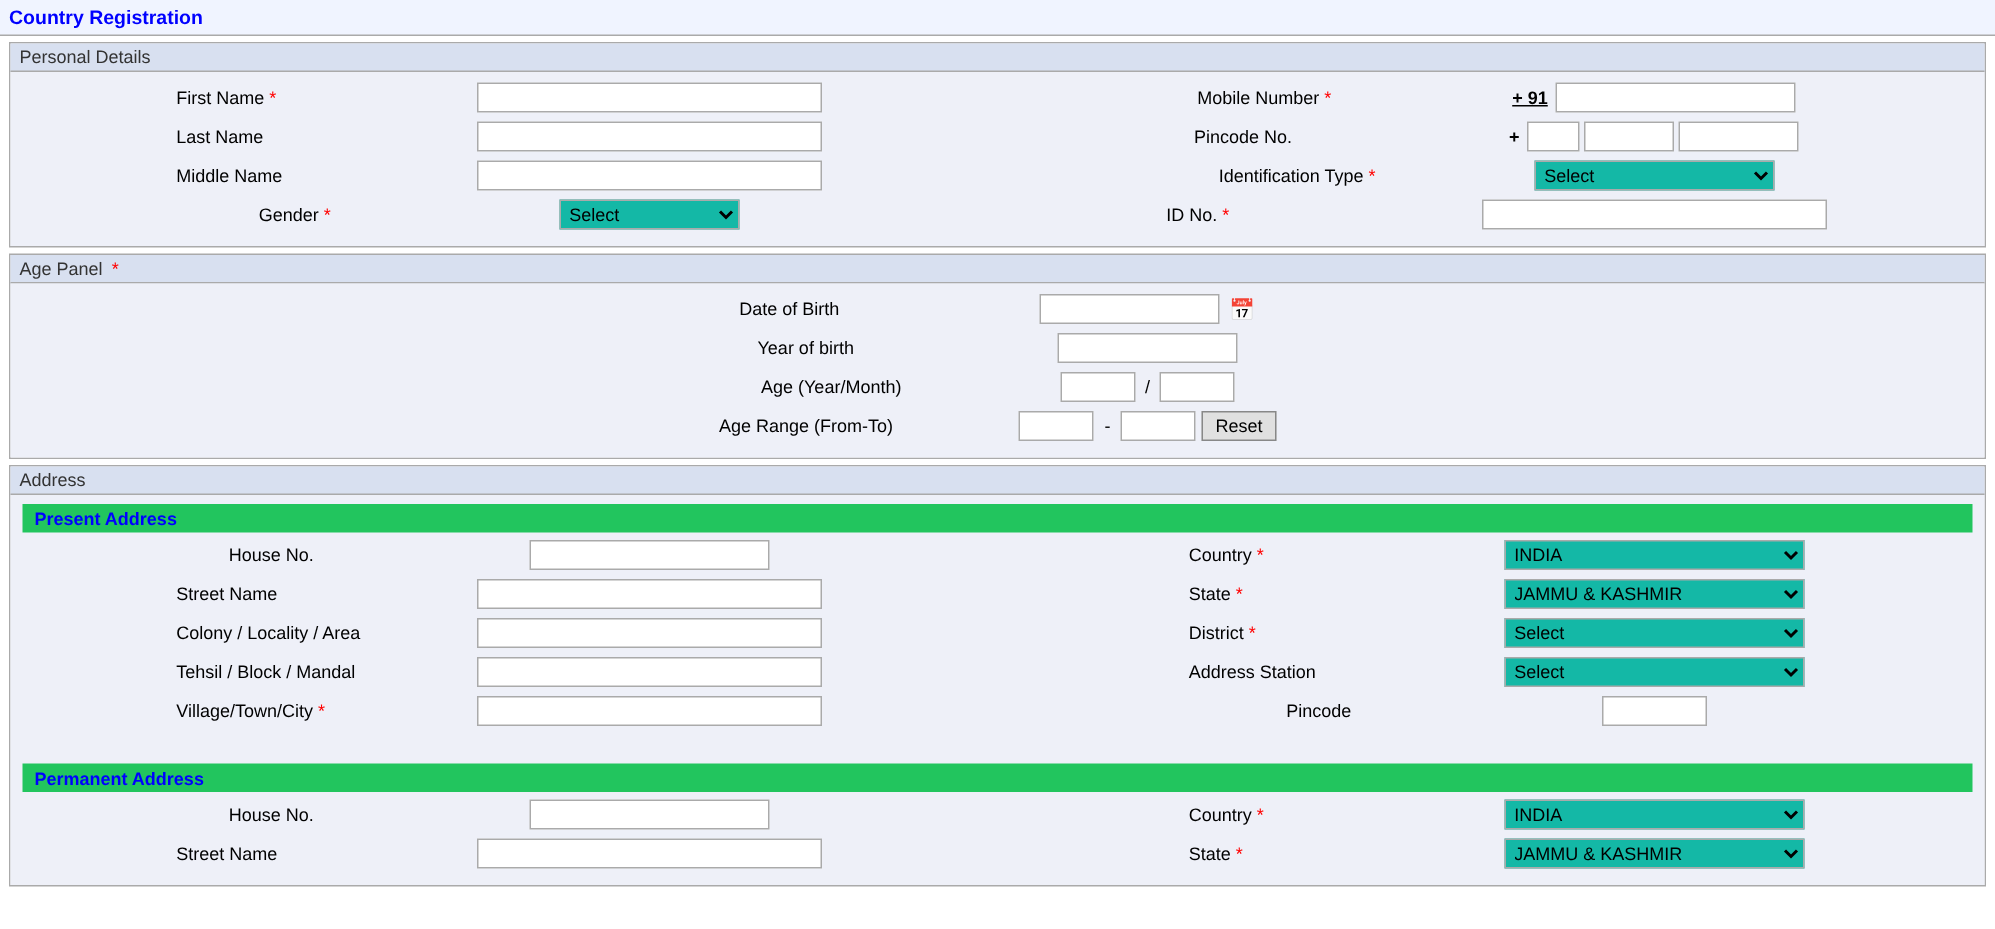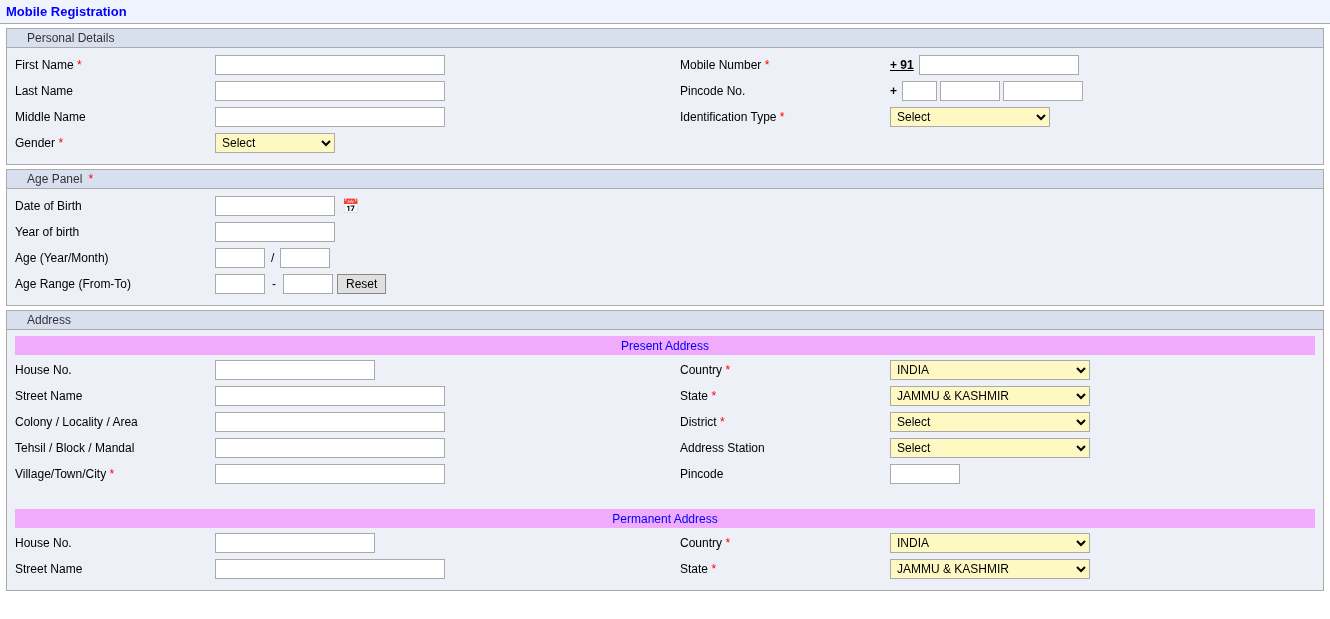--- a/index.html
+++ b/index.html
@@ -1,46 +1,46 @@
 <!DOCTYPE html>
 <html><head>
   <meta charset="utf-8">
   <style>
     * { box-sizing: border-box; margin: 0; padding: 0; font-family: Arial, sans-serif; font-size: 12px; }
     body { background: #fff; color: #000; }
     .page-title { color: #00f; font-weight: bold; font-size: 13px; padding: 4px 6px; border-bottom: 1px solid #aaa; background: #f0f4ff; }
     .section { border: 1px solid #aaa; margin: 4px 6px; padding: 0; }
-    .section-legend { font-size: 11px; color: #333; padding: 2px 20px; background: #d8e0f0; border-bottom: 1px solid #aaa; }
+    .section-legend { font-size: 11px; color: #333; padding: 2px 6px; background: #d8e0f0; border-bottom: 1px solid #aaa; }
     .section-legend .required-dot { color: red; margin-left: 3px; }
     .form-area { padding: 6px 8px; background: #eef0f8; }
-    .form-row { display: flex; align-items: center; margin-bottom: 4px; min-height: 22px; }
+    .form-row { display: flex; align-items: center; margin-bottom: 4px; min-height: 22px; justify-content: center; }
     .form-label { width: 200px; min-width: 140px; color: #000; padding-right: 8px; text-align: left; }
     .form-label .req { color: red; }
     input[type="text"] { border: 1px solid #aaa; padding: 1px 3px; height: 20px; background: #fff; font-size: 12px; }
-    select { border: 1px solid #aaa; padding: 1px 2px; height: 20px; background: #fef9c3; font-size: 12px; }
+    select { border: 1px solid #aaa; padding: 1px 2px; height: 20px; background: #14b8a6; font-size: 12px; }
     .two-col { display: flex; width: 100%; }
     .col-left { flex: 1; padding-right: 30px; }
     .col-right { flex: 1; }
     .col-right .form-label { width: 210px; min-width: 160px; }
     .mobile-group { display: flex; align-items: center; gap: 3px; text-decoration: underline; }
     .landline-group { display: flex; align-items: center; gap: 3px; }
     .plus-sign { font-weight: bold; margin-right: 2px; }
     .age-row { display: flex; align-items: center; gap: 4px; }
     .slash { margin: 0 2px; }
     .dash { margin: 0 3px; }
     .reset-btn { border: 1px solid #888; background: #e0e0e0; padding: 1px 8px; height: 20px; cursor: pointer; font-size: 12px; }
     .cal-icon { font-size: 14px; cursor: pointer; margin-left: 3px; color: #c00; }
-    .address-title { font-weight: normal; color: #00f; padding: 3px 8px 2px 8px; background: #f0abfc; text-align: center; }
+    .address-title { font-weight: bold; color: #00f; padding: 3px 8px 2px 8px; background: #22c55e; }
     .radio-group { display: flex; align-items: center; gap: 4px; }
     .radio-label { display: flex; align-items: center; gap: 2px; }
   </style>
 </head>
 <body>
 
-<div class="page-title">Mobile Registration</div>
+<div class="page-title">Country Registration</div>
 
 <div class="section">
   <div class="section-legend">
     <span>Personal Details</span>
   </div>
   <div class="form-area">
     <div class="two-col">
 
       <div class="col-left">
 
@@ -107,20 +107,27 @@
           </div>
           <select style="width:160px;">
             <option>Select</option>
             <option>Aadhaar</option>
             <option>PAN</option>
             <option>Passport</option>
             <option>Voter ID</option>
           </select>
         </div>
 
+        <div class="form-row">
+          <div class="form-label">
+            <span>ID No.</span>
+            <span class="req">*</span>
+          </div>
+          <input type="text" style="width: 230px;">
+        </div>
       </div>
     </div>
   </div>
 </div>
 
 <div class="section">
   <div class="section-legend">
     <span>Age Panel</span>
     <span class="required-dot"> *</span>
   </div>

